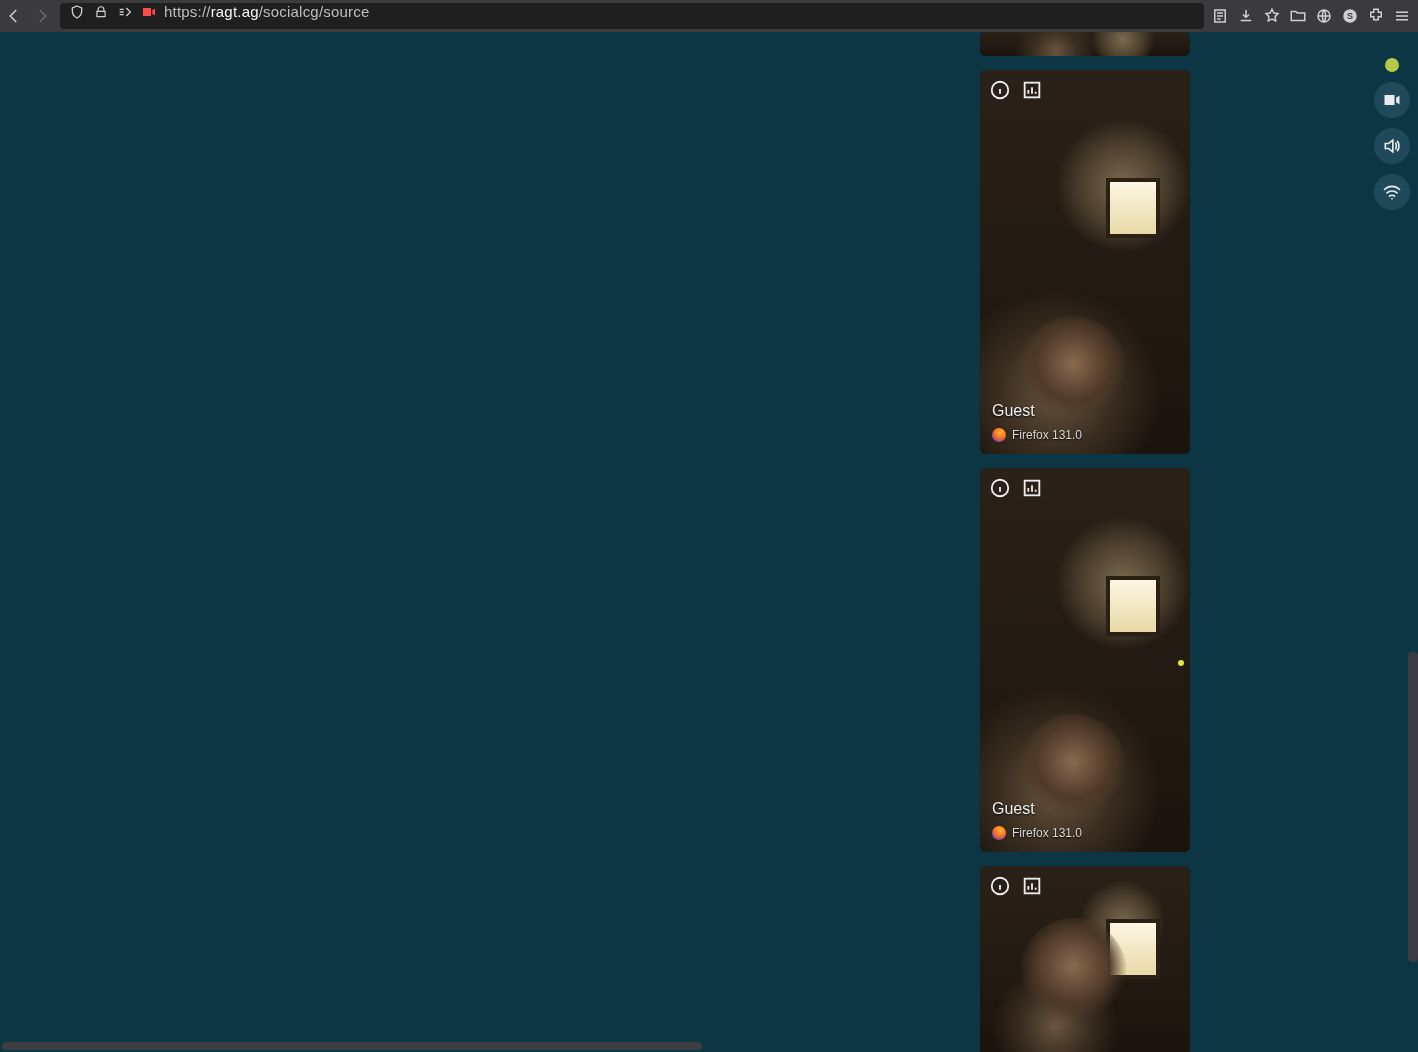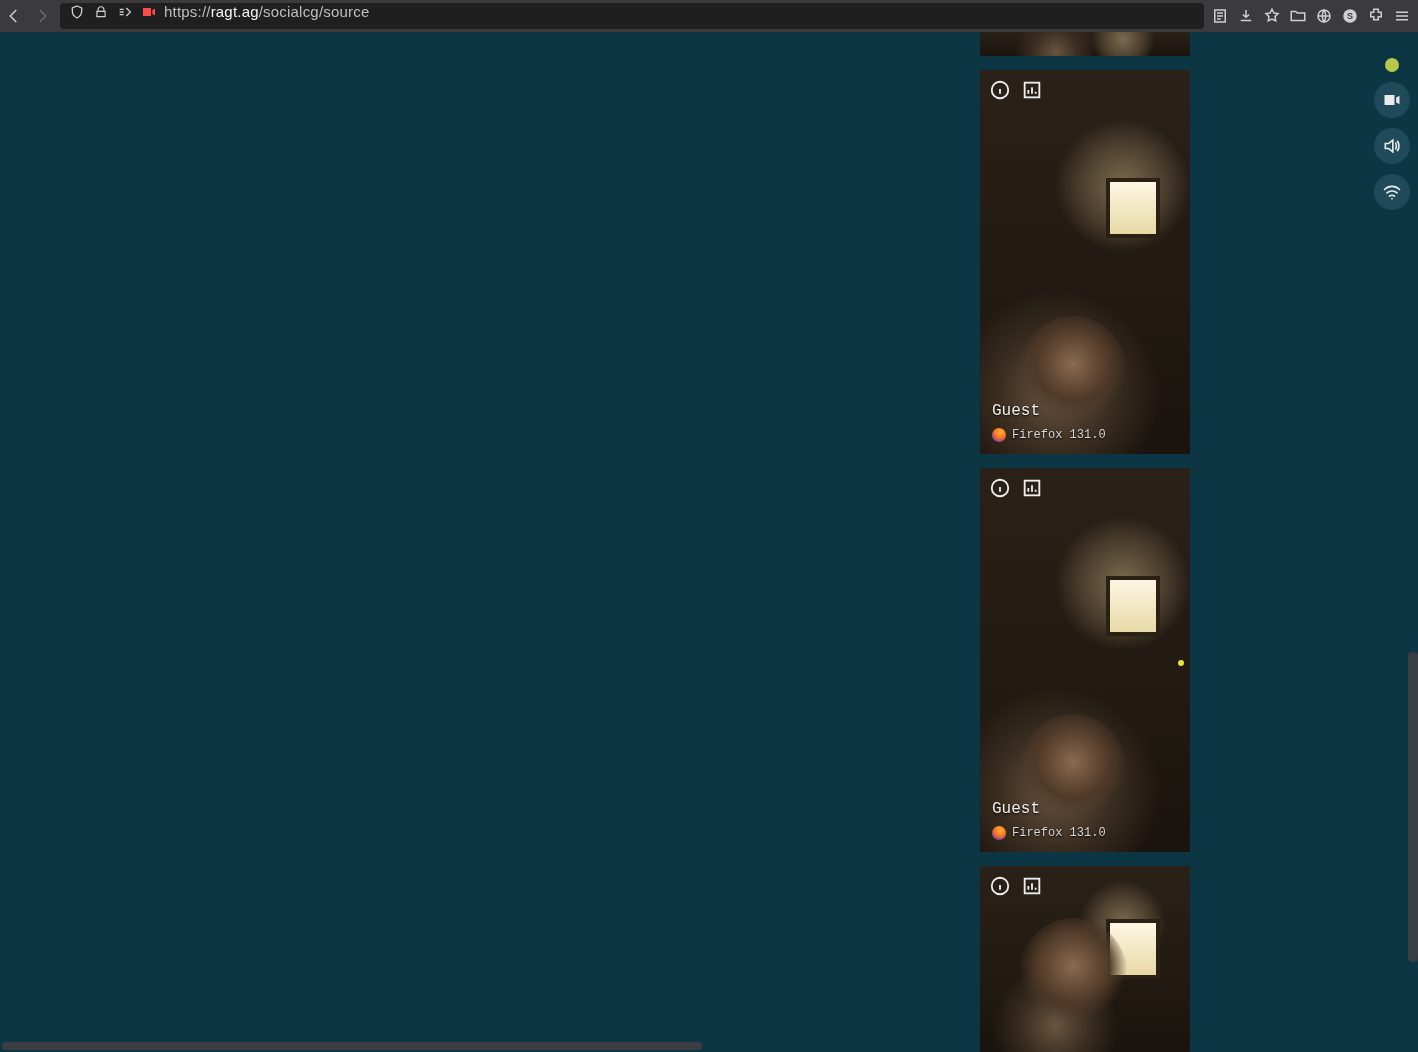--- a/index.html
+++ b/index.html
@@ -62,23 +62,22 @@
     background: #3a3d41; border-radius: 4px;
   }
 
   
   .tiles {
     position: absolute; top: 0; left: 980px; width: 210px;
     display: flex; flex-direction: column; gap: 14px;
   }
   .tile {
     position: relative; width: 210px; height: 384px;
-    background: #241d16; border-radius: 0; overflow: hidden;
+    background: #241d16; border-radius: 6px; overflow: hidden;
     box-shadow: inset 0 0 0 1px rgba(0,0,0,.6);
-    font-family: Liberation Mono, monospace;
   }
   .tile.partial-top { height: 24px; }
   .tile.partial-bottom { height: 190px; }
   .tile .bg {
     position: absolute; inset: 0;
     background:
       radial-gradient(circle at 68% 30%, #7a6a4e 0%, #4a3d2c 14%, transparent 22%),
       radial-gradient(circle at 36% 84%, #6a543f 0%, #3b2e21 16%, transparent 30%),
       linear-gradient(#2a2218, #1b140e);
   }

